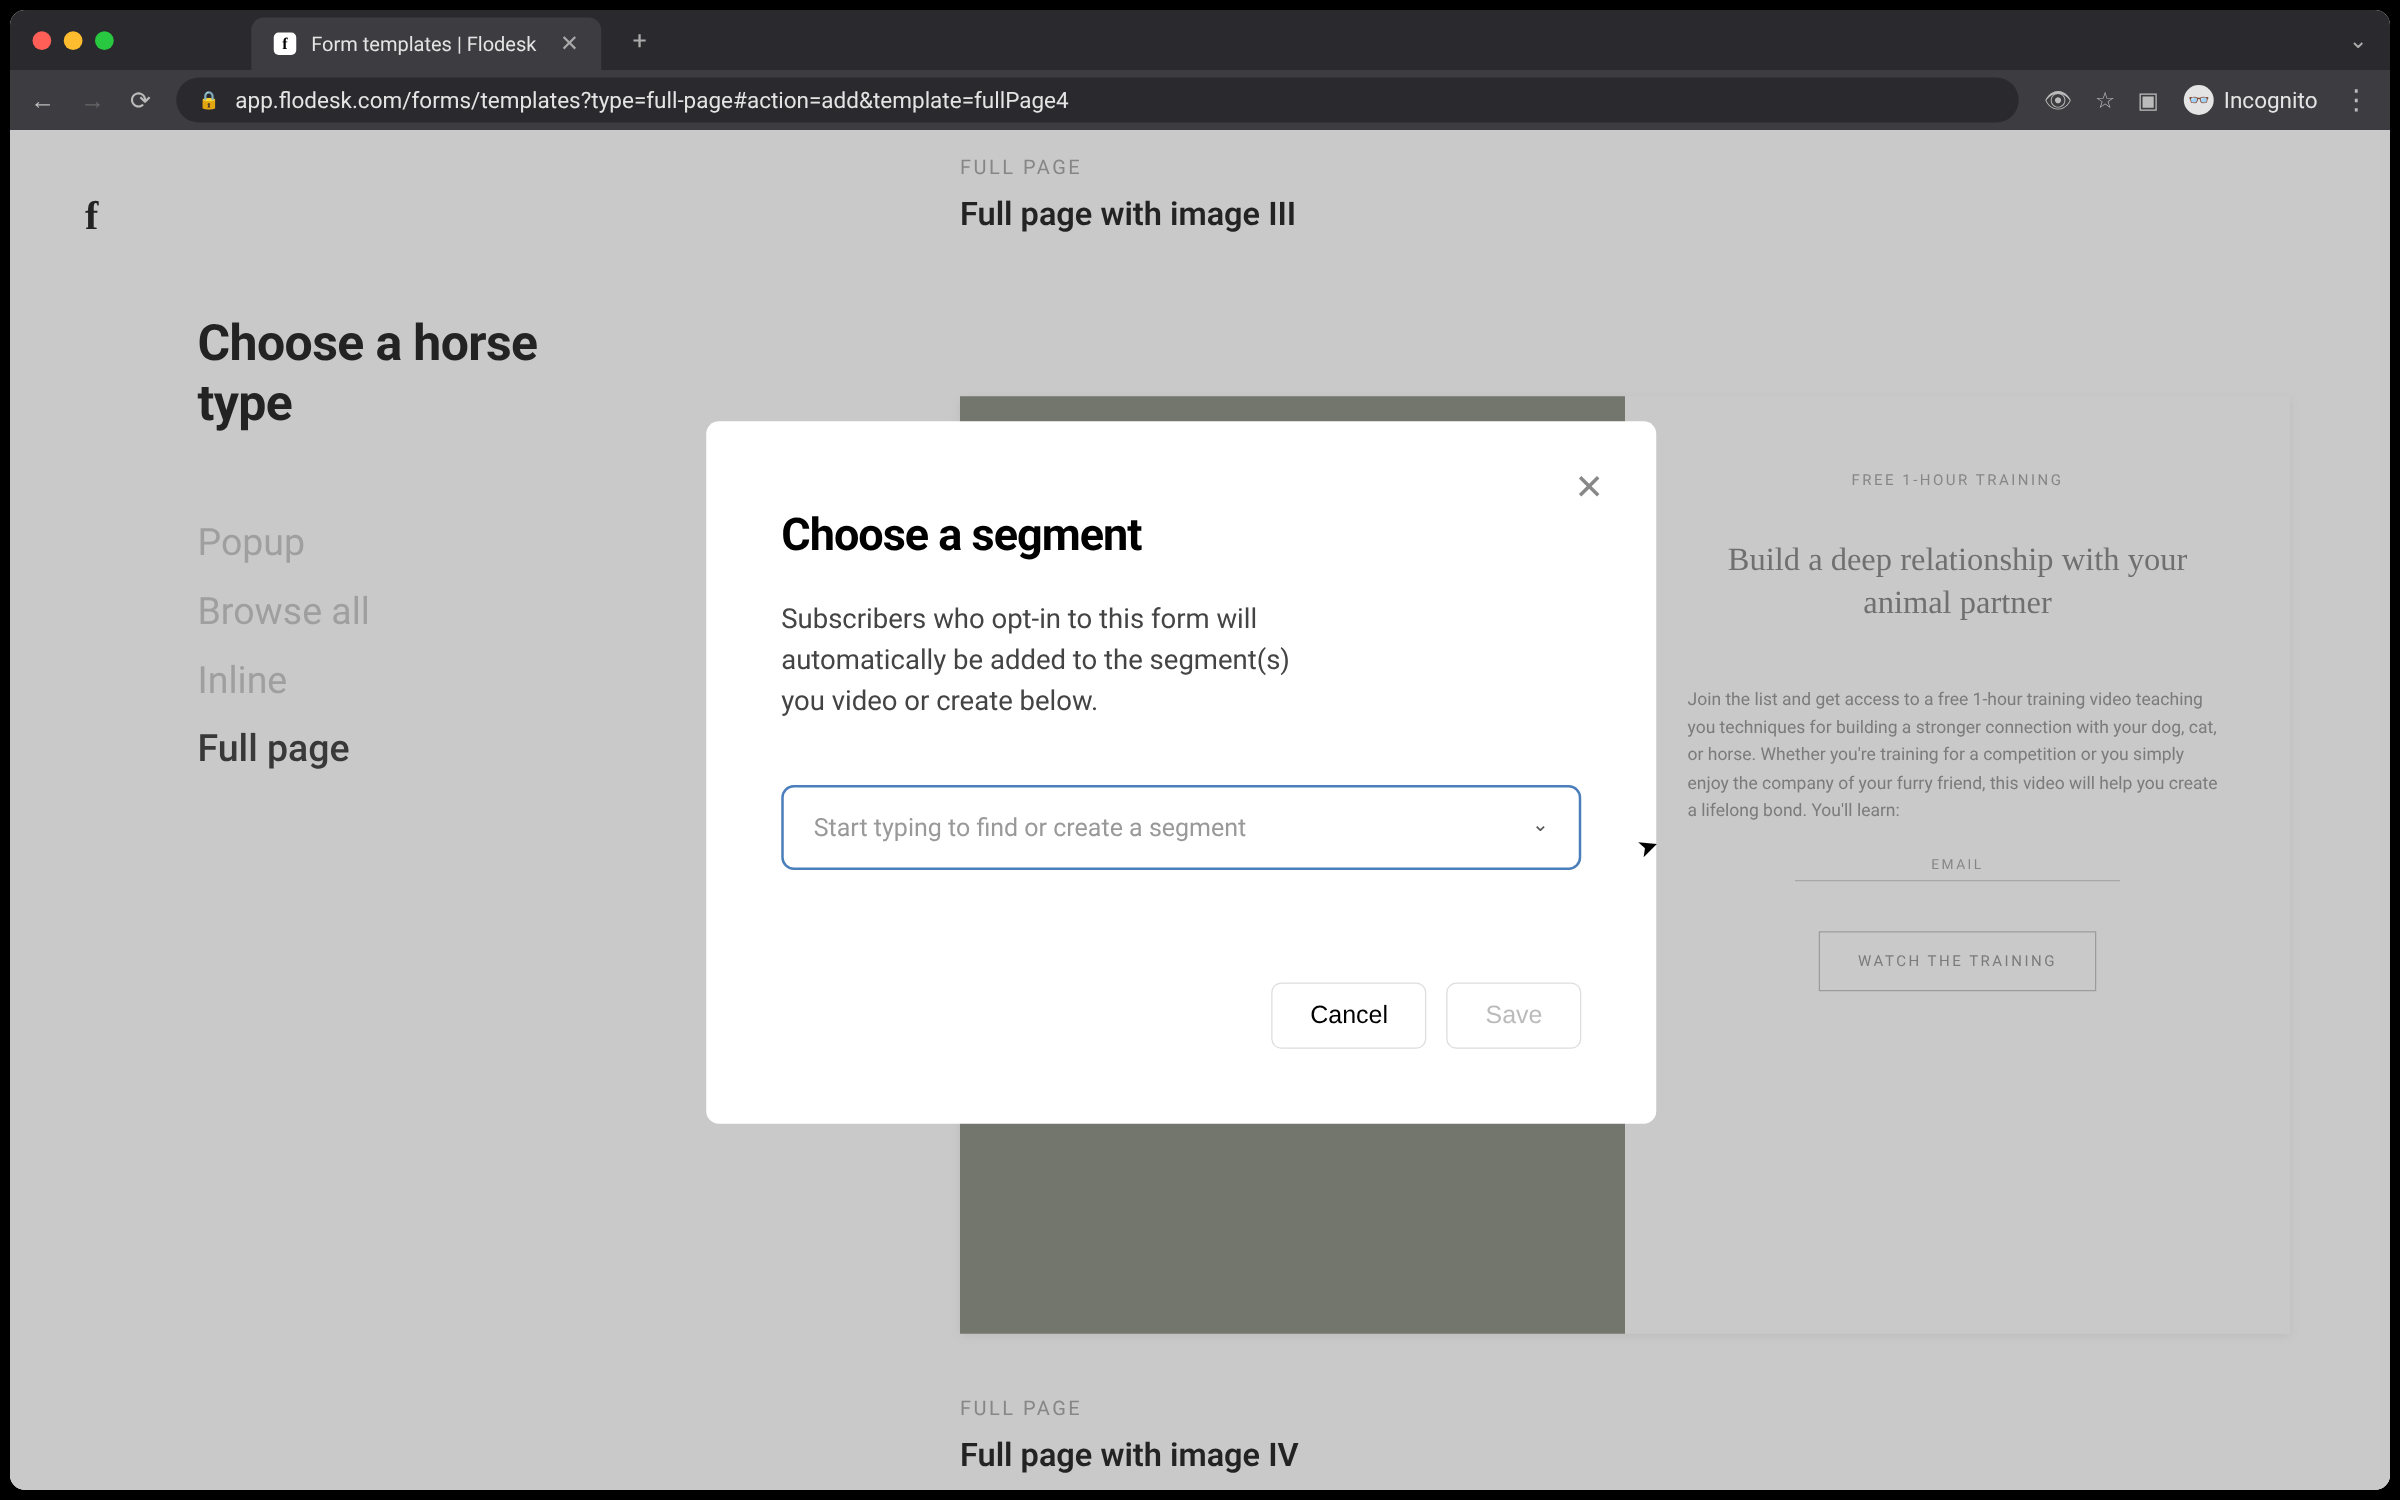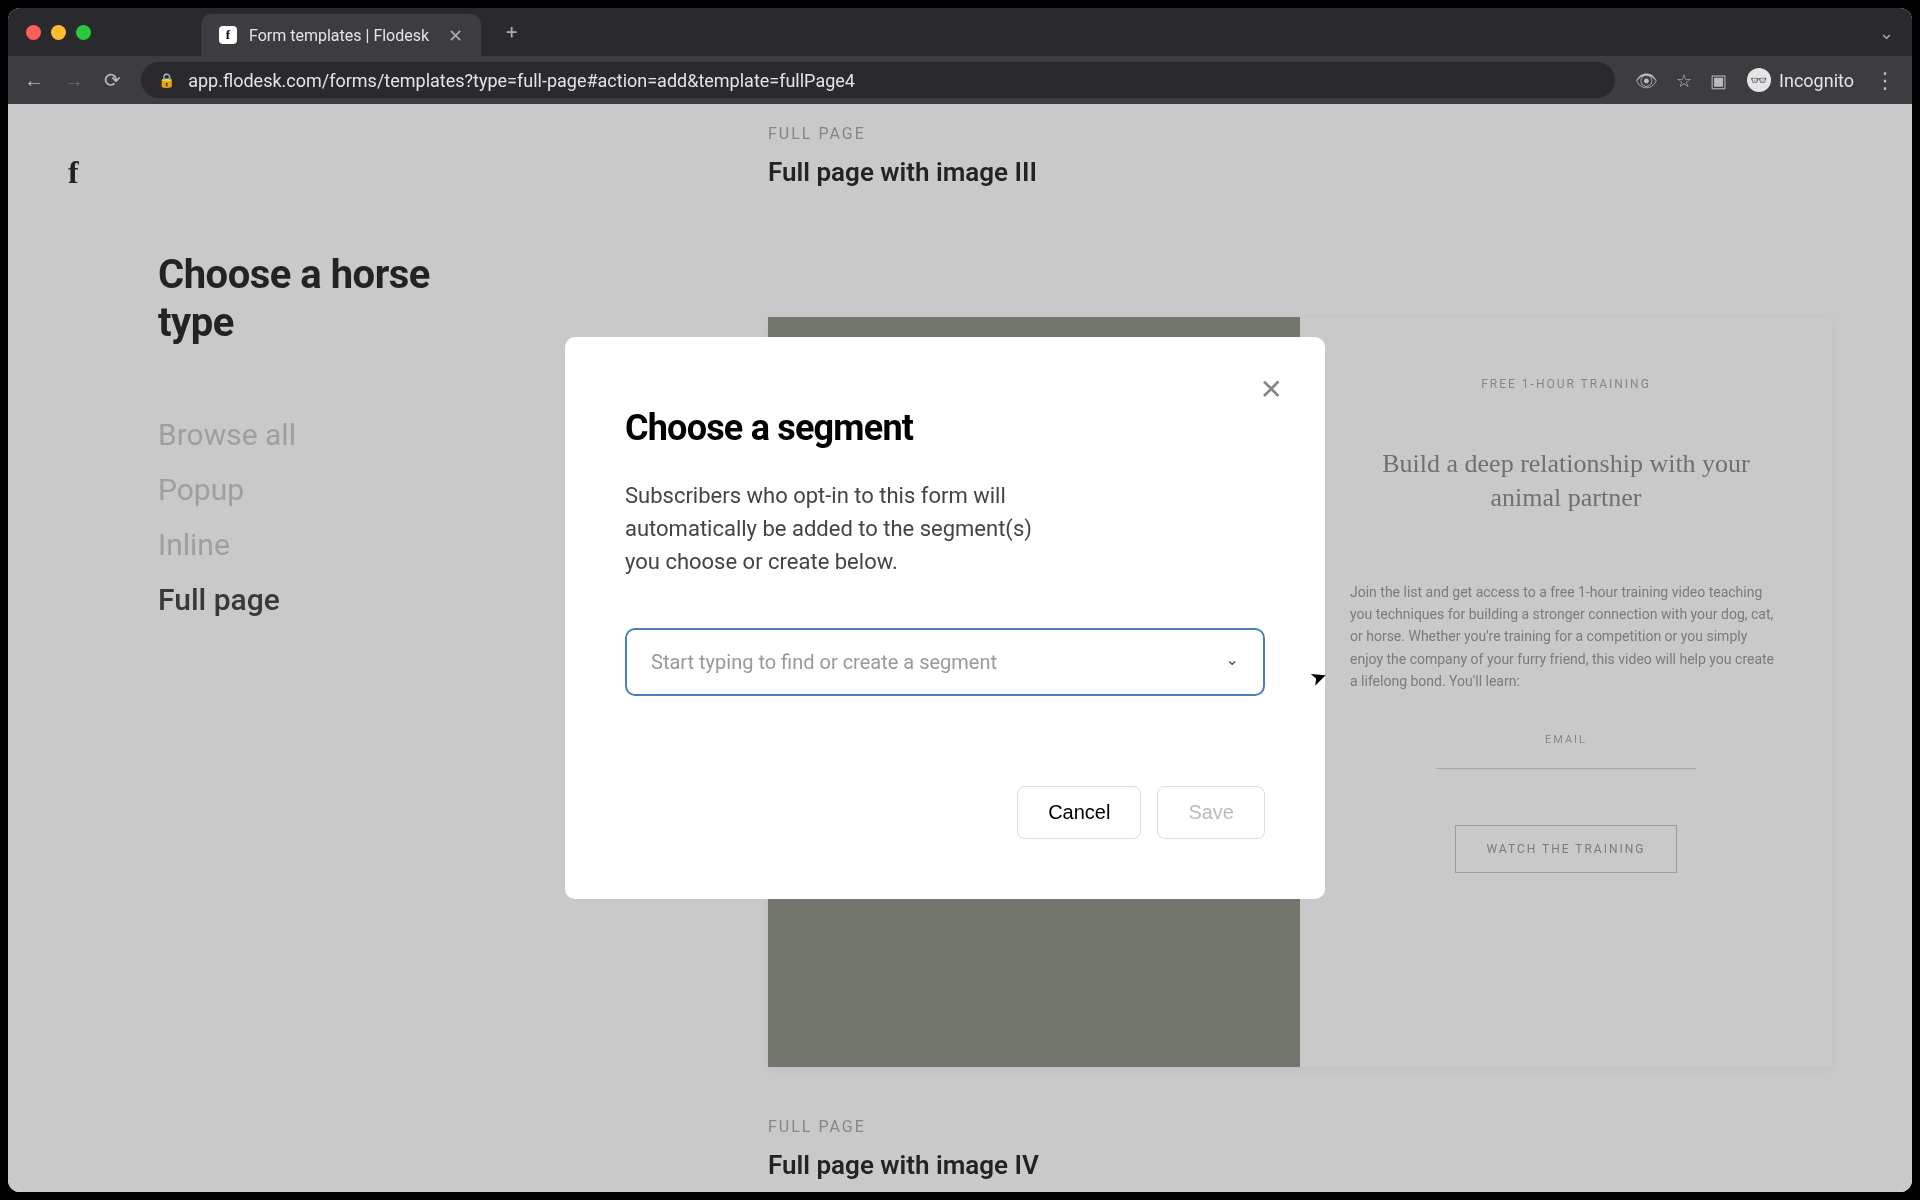--- a/index.html
+++ b/index.html
@@ -203,21 +203,20 @@
     .preview-image {
       width: 50%;
       background: #7c8070;
     }
     .preview-text {
       width: 50%;
       padding: 60px 50px;
       display: flex;
       flex-direction: column;
       align-items: center;
-      gap: 16px;
     }
     .preview-eyebrow {
       font-size: 12px;
       letter-spacing: 2px;
       color: #999;
       margin-bottom: 40px;
     }
     .preview-headline {
       font-family: Georgia, serif;
       font-size: 26px;
@@ -390,22 +389,22 @@
       <span>Incognito</span>
     </div>
     <span class="menu-dots">⋮</span>
   </div>
 
   <div class="content">
     <div class="sidebar">
       <div class="logo">f</div>
       <div class="sidebar-heading">Choose a horse type</div>
       <div class="sidebar-nav">
+        <div class="sidebar-item">Popup</div>
         <div class="sidebar-item">Browse all</div>
-        <div class="sidebar-item">Popup</div>
         <div class="sidebar-item">Inline</div>
         <div class="sidebar-item selected">Full page</div>
       </div>
     </div>
 
     <div class="main">
       <div class="template-label">FULL PAGE</div>
       <div class="template-title">Full page with image III</div>
 
       <div class="preview-card">
@@ -424,21 +423,21 @@
         <div class="template-label">FULL PAGE</div>
         <div class="template-title">Full page with image IV</div>
       </div>
     </div>
   </div>
 
   <div class="overlay">
     <div class="modal">
       <div class="modal-close">✕</div>
       <div class="modal-title">Choose a segment</div>
-      <div class="modal-body">Subscribers who opt-in to this form will automatically be added to the segment(s) you choose or create below.</div>
+      <div class="modal-body">Subscribers who opt-in to this form will automatically be added to the segment(s) you video or create below.</div>
       <div class="segment-select">
         <span class="segment-placeholder">Start typing to find or create a segment</span>
         <span class="chevron">⌄</span>
       </div>
       <div class="modal-actions">
         <button class="btn">Cancel</button>
         <button class="btn btn-save">Save</button>
       </div>
     </div>
   </div>

